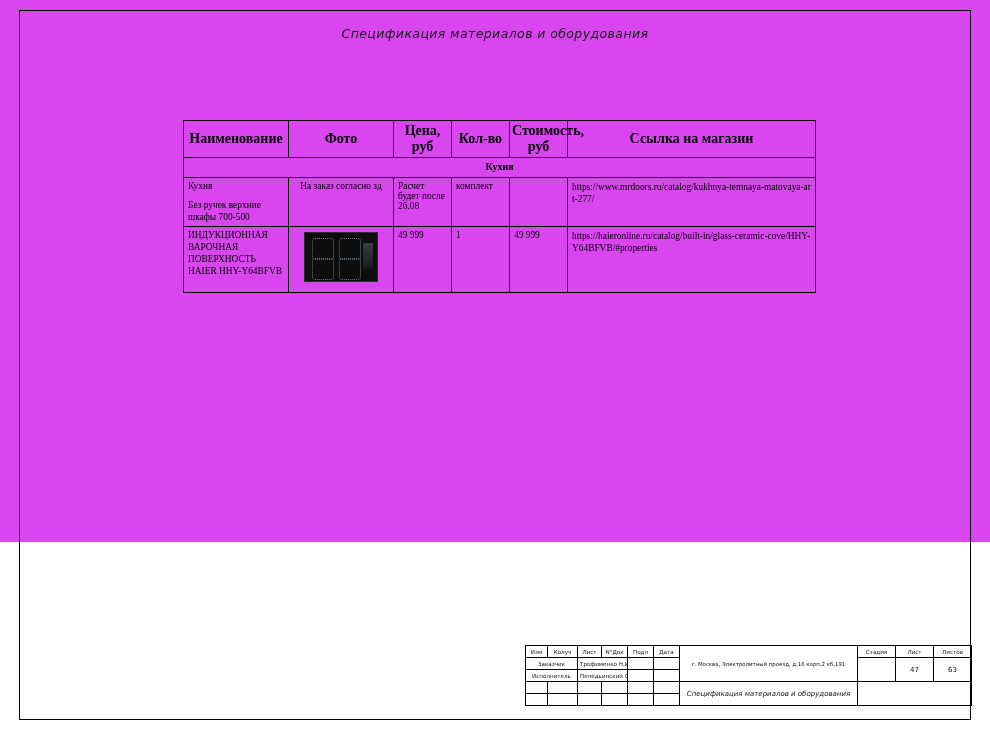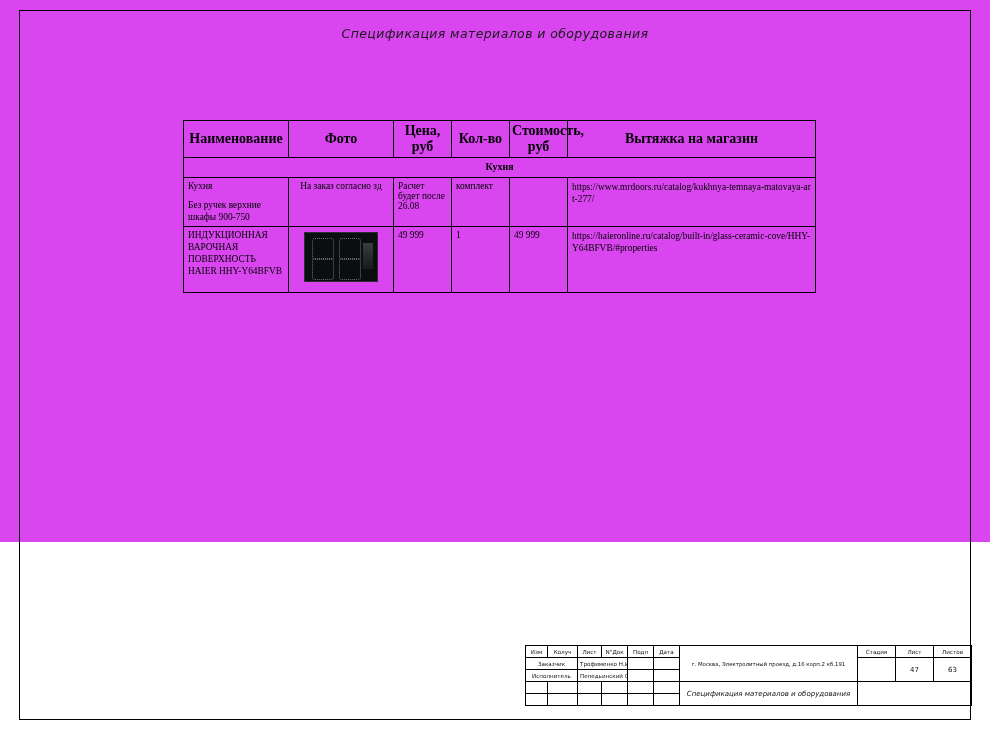--- a/index.html
+++ b/index.html
@@ -226,32 +226,32 @@
         <col class="c-sum">
         <col class="c-link">
     </colgroup>
     <thead>
       <tr>
         <th>Наименование</th>
         <th>Фото</th>
         <th>Цена, руб</th>
         <th>Кол-во</th>
         <th>Стоимость, руб</th>
-        <th>Вытяжка на магазин</th>
+        <th>Ссылка на магазин</th>
       </tr>
     </thead>
     <tbody>
       <tr>
         <td class="section" colspan="6">Кухня</td>
       </tr>
 
       <tr style="height:46px">
         <td class="name-cell">
           <div>Кухня</div>
-          <div class="sub">Без ручек верхние шкафы 900-750</div>
+          <div class="sub">Без ручек верхние шкафы 700-500</div>
         </td>
         <td class="photo-cell">
           <span style="display:block;text-align:center;font-size:9.4px">На заказ согласно зд</span>
         </td>
         <td>Расчет будет после 26.08</td>
         <td>комплект</td>
         <td></td>
         <td class="link-cell">https://www.mrdoors.ru/catalog/kukhnya-temnaya-matovaya-art-277/</td>
       </tr>
 

